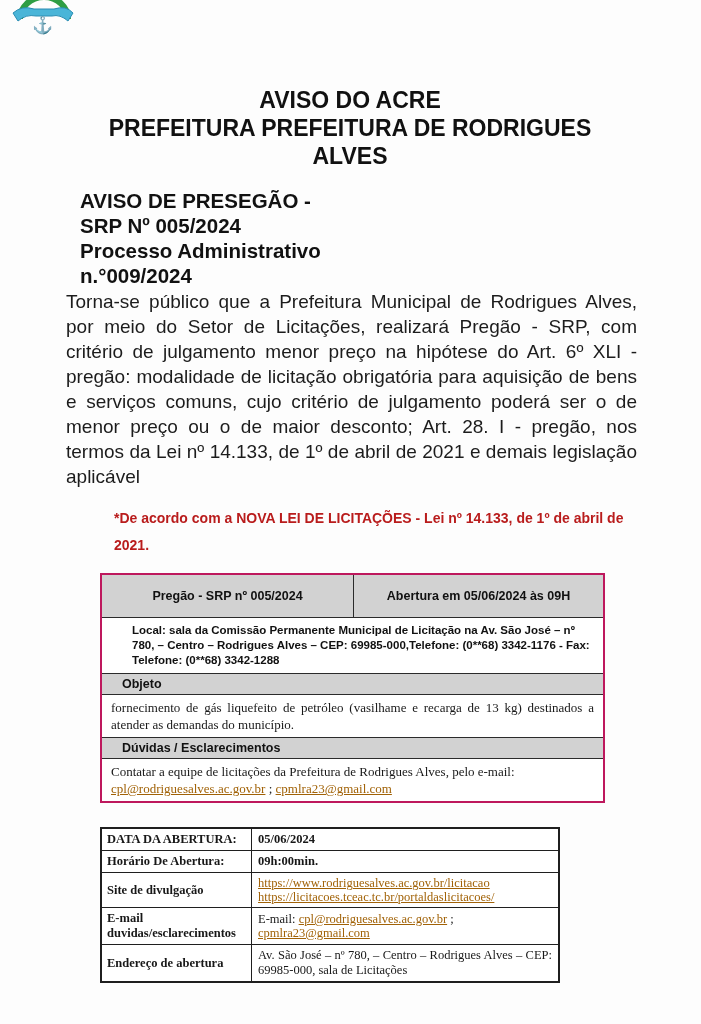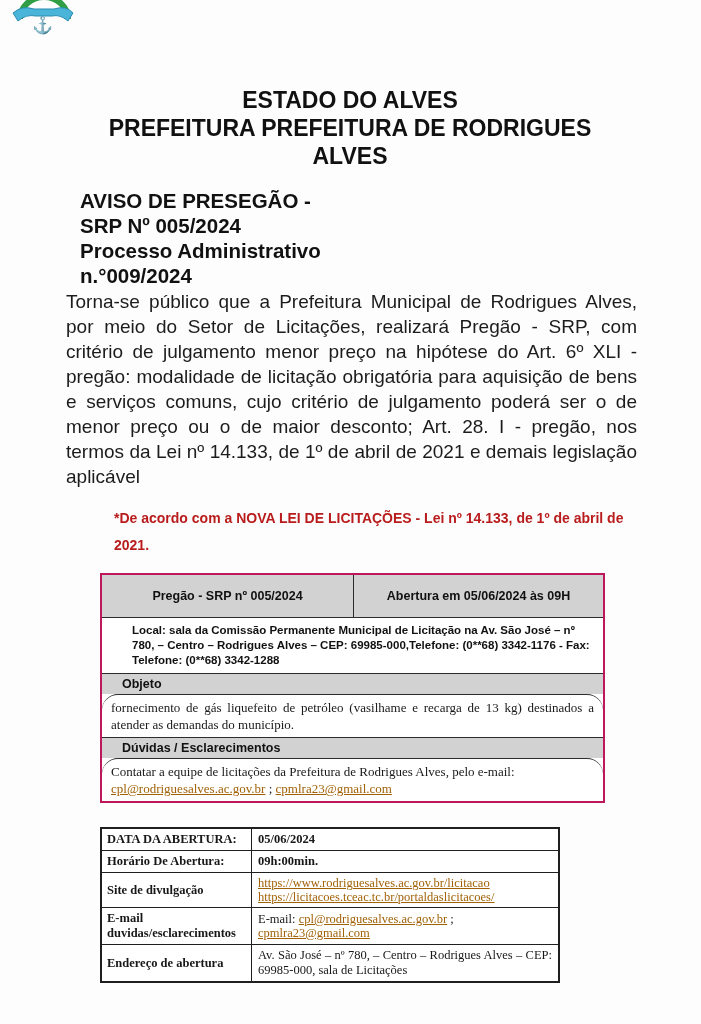--- a/index.html
+++ b/index.html
@@ -43,21 +43,21 @@
   .t1-local {
     border-top:1.5px solid #2b2b2b; padding:5px 8px 5px 30px;
     font-weight:bold; font-size:11.5px; line-height:15px; color:#111;
   }
   .t1-bar {
     border-top:1.5px solid #2b2b2b; background:#d2d2d2;
     padding:3px 20px; font-weight:bold; font-size:12.5px; color:#111;
   }
   .t1-serif {
     border-top:1.5px solid #2b2b2b; padding:4px 9px;
-    font-family:"Liberation Serif", serif; font-size:13px; line-height:17px; color:#181818;border-radius:16px;
+    font-family:"Liberation Serif", serif; font-size:13px; line-height:17px; color:#181818;
   }
   .t1-serif.justify { text-align:justify; }
   
   .t2 {
     position:absolute; top:827px; left:100px; width:460px;
     border:2px solid #1f1f1f; background:#fff;
     font-family:"Liberation Serif", serif; color:#181818;
   }
   .t2-row { display:flex; }
   .t2-row + .t2-row { border-top:1.5px solid #1f1f1f; }
@@ -81,21 +81,21 @@
 
   <div class="logo">
     <svg width="62" height="52" viewBox="0 0 62 52">
       <path d="M8 34 A 24 22 0 1 1 56 34" fill="none" stroke="#2f9e44" stroke-width="6"></path>
       <path d="M1 28 Q 10 20 22 24 L 42 24 Q 54 20 61 28 L 56 36 Q 48 29 40 31 L 24 31 Q 14 29 6 36 Z" fill="#4ab5d8" stroke="#2a8db3" stroke-width="1"></path>
       <text x="31" y="46" font-size="17" text-anchor="middle" fill="#2b4a66">⚓</text>
     </svg>
   </div>
 
   <div class="org-title">
-    <div>ESTADO DO ALVES</div>
+    <div>AVISO DO ACRE</div>
     <div>PREFEITURA PREFEITURA DE RODRIGUES</div>
     <div>ALVES</div>
   </div>
 
   <div class="subtitle">
     <div>AVISO DE PRESEGÃO -</div>
     <div>SRP Nº 005/2024</div>
     <div>Processo Administrativo</div>
     <div>n.°009/2024</div>
   </div>

